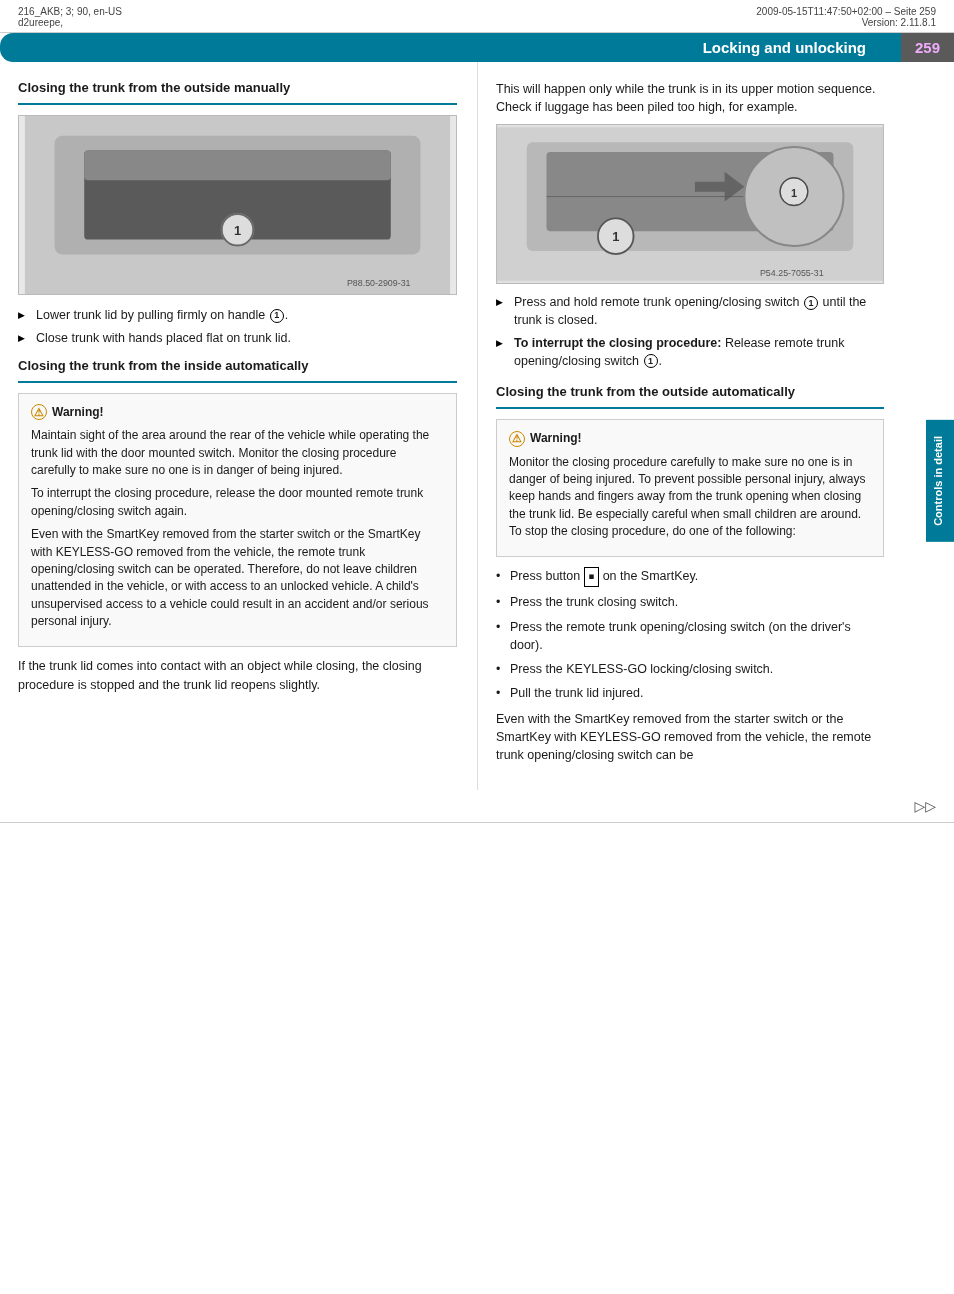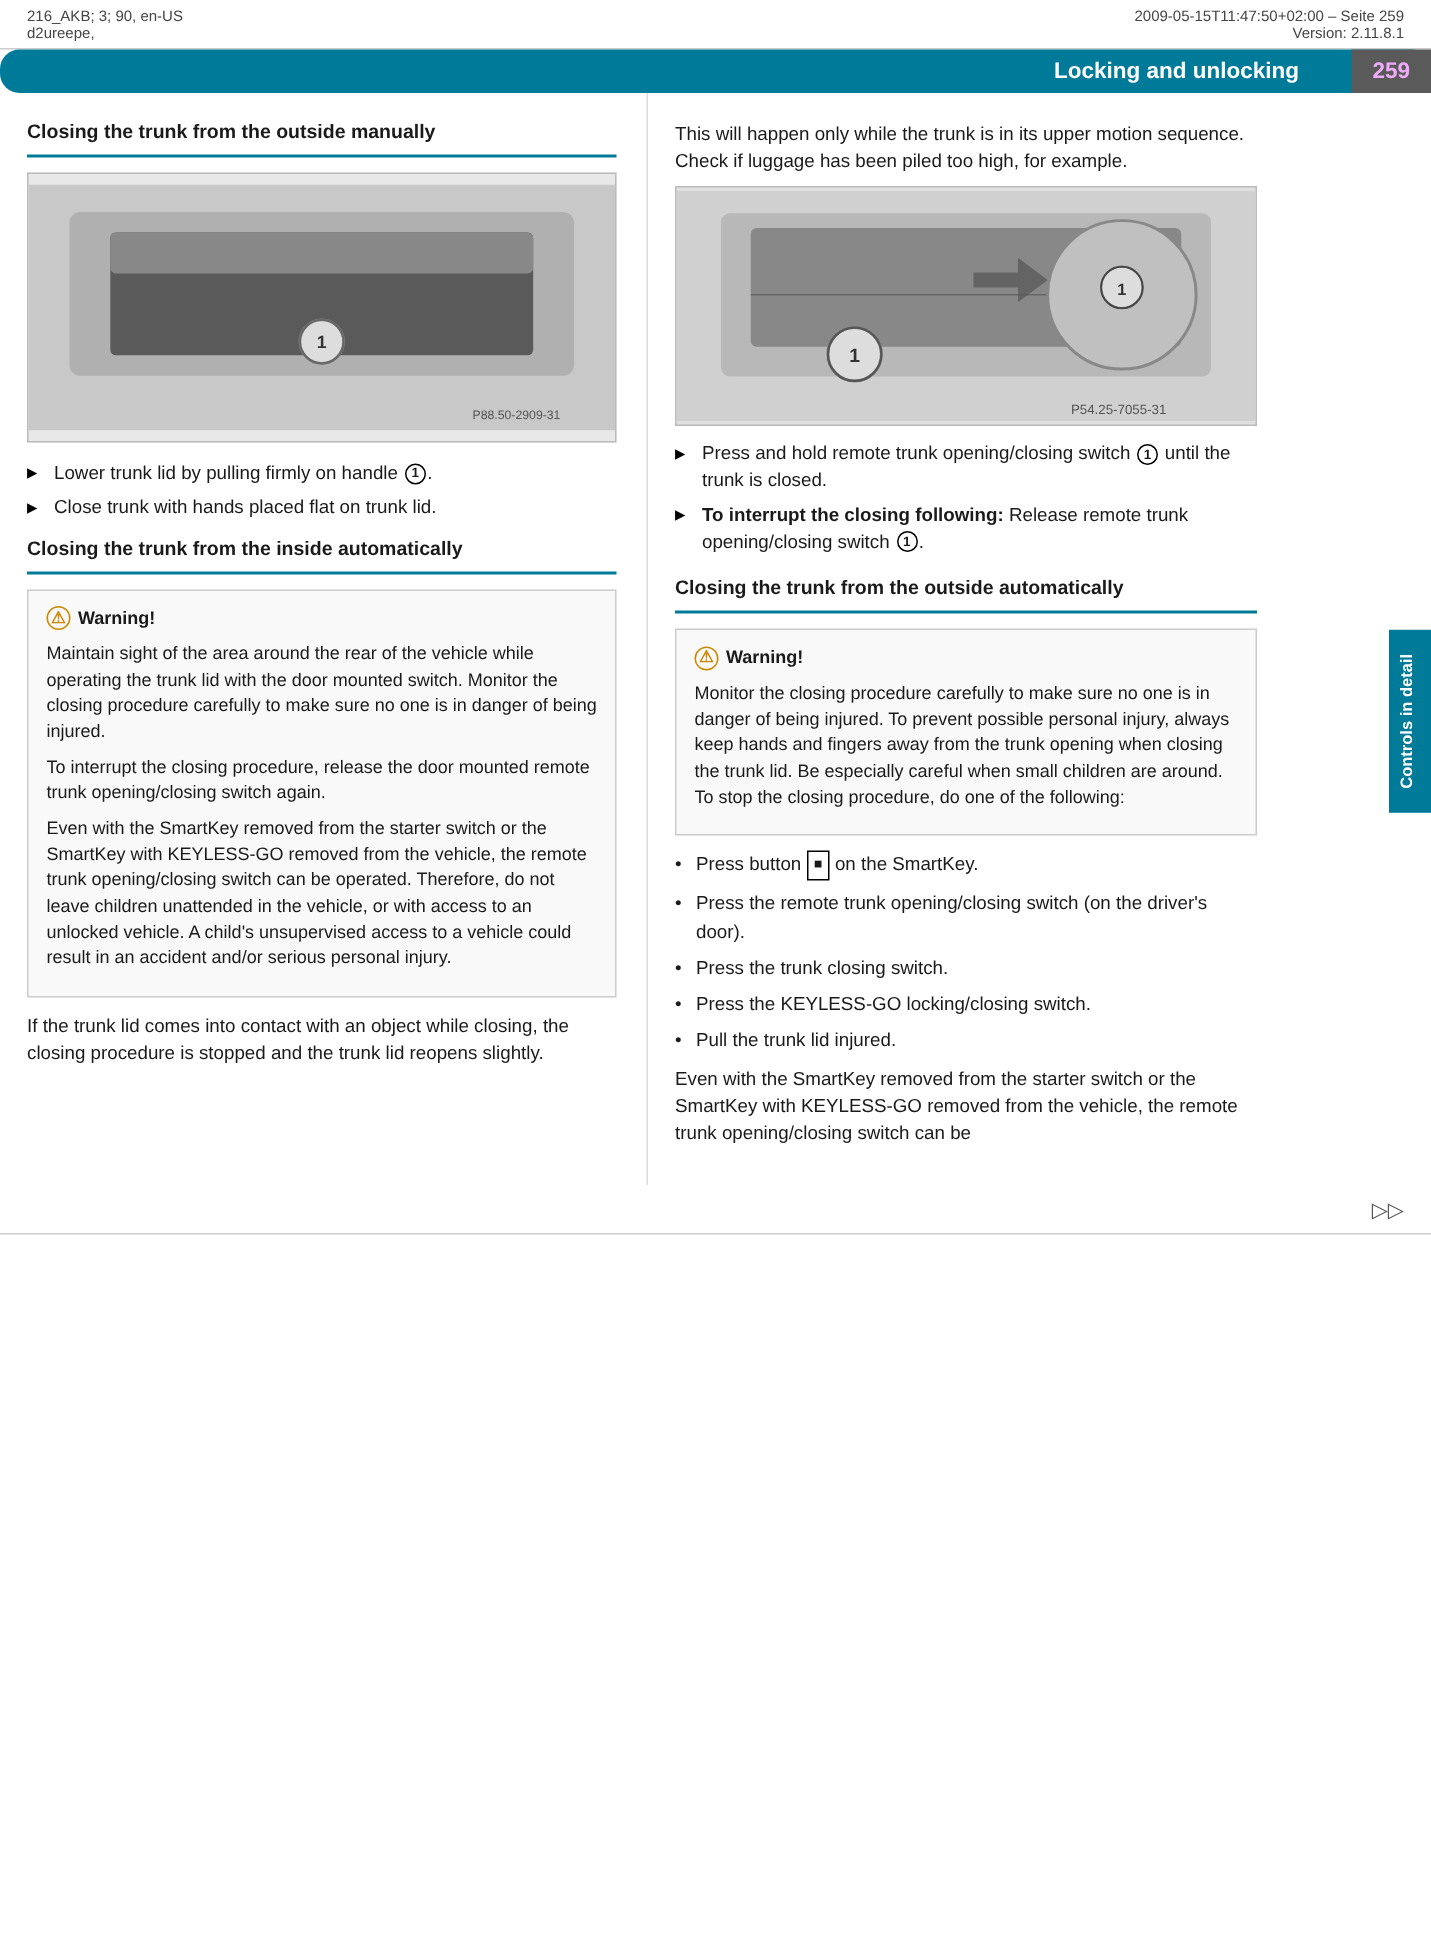--- a/index.html
+++ b/index.html
@@ -68,21 +68,21 @@
       padding: 16px 6px;
       text-align: center;
       z-index: 10;
     }
     
     .content-area {
       display: flex;
       padding: 0 0 0 0;
     }
     .left-col {
-      width: 432px;
+      width: 478px;
       padding: 18px 20px 18px 18px;
       border-right: 1px solid #ddd;
     }
     .right-col {
       width: 456px;
       padding: 18px 50px 18px 18px;
     }
     
     .section-heading {
       font-size: 13px;
@@ -330,38 +330,38 @@
           <circle cx="300" cy="70" r="50" fill="#c0c0c0" stroke="#888" stroke-width="2"></circle>
           <circle cx="300" cy="65" r="14" fill="#ddd" stroke="#666" stroke-width="1.5"></circle>
           <text x="300" y="70" text-anchor="middle" font-size="11" font-weight="bold" fill="#333">1</text>
           <circle cx="300" cy="65" r="14" fill="none" stroke="#444" stroke-width="1"></circle>
           <text x="330" y="150" text-anchor="end" font-size="9" fill="#555">P54.25-7055-31</text>
         </svg>
       </div>
 
       <ul class="bullet-list">
         <li>Press and hold remote trunk opening/closing switch <span class="circled">1</span> until the trunk is closed.</li>
-        <li><span class="bold-text">To interrupt the closing following:</span> Release remote trunk opening/closing switch <span class="circled">1</span>.</li>
+        <li><span class="bold-text">To interrupt the closing procedure:</span> Release remote trunk opening/closing switch <span class="circled">1</span>.</li>
       </ul>
 
       <div class="section-heading" style="margin-top:14px;">Closing the trunk from the outside automatically</div>
       <hr class="section-divider">
 
       <div class="warning-box">
         <div class="warning-title">
           <span class="warning-icon">⚠</span>
           <span>Warning!</span>
         </div>
         <p>Monitor the closing procedure carefully to make sure no one is in danger of being injured. To prevent possible personal injury, always keep hands and fingers away from the trunk opening when closing the trunk lid. Be especially careful when small children are around. To stop the closing procedure, do one of the following:</p>
       </div>
 
       <ul class="dot-list">
         <li>Press button <span class="smartkey-box">⏹</span> on the SmartKey.</li>
+        <li>Press the trunk closing switch.</li>
         <li>Press the remote trunk opening/closing switch (on the driver's door).</li>
-        <li>Press the trunk closing switch.</li>
         <li>Press the KEYLESS-GO locking/closing switch.</li>
         <li>Pull the trunk lid injured.</li>
       </ul>
 
       <p class="body-text">Even with the SmartKey removed from the starter switch or the SmartKey with KEYLESS-GO removed from the vehicle, the remote trunk opening/closing switch can be</p>
 
     </div>
   </div>
 
   <div class="forward-arrow">

